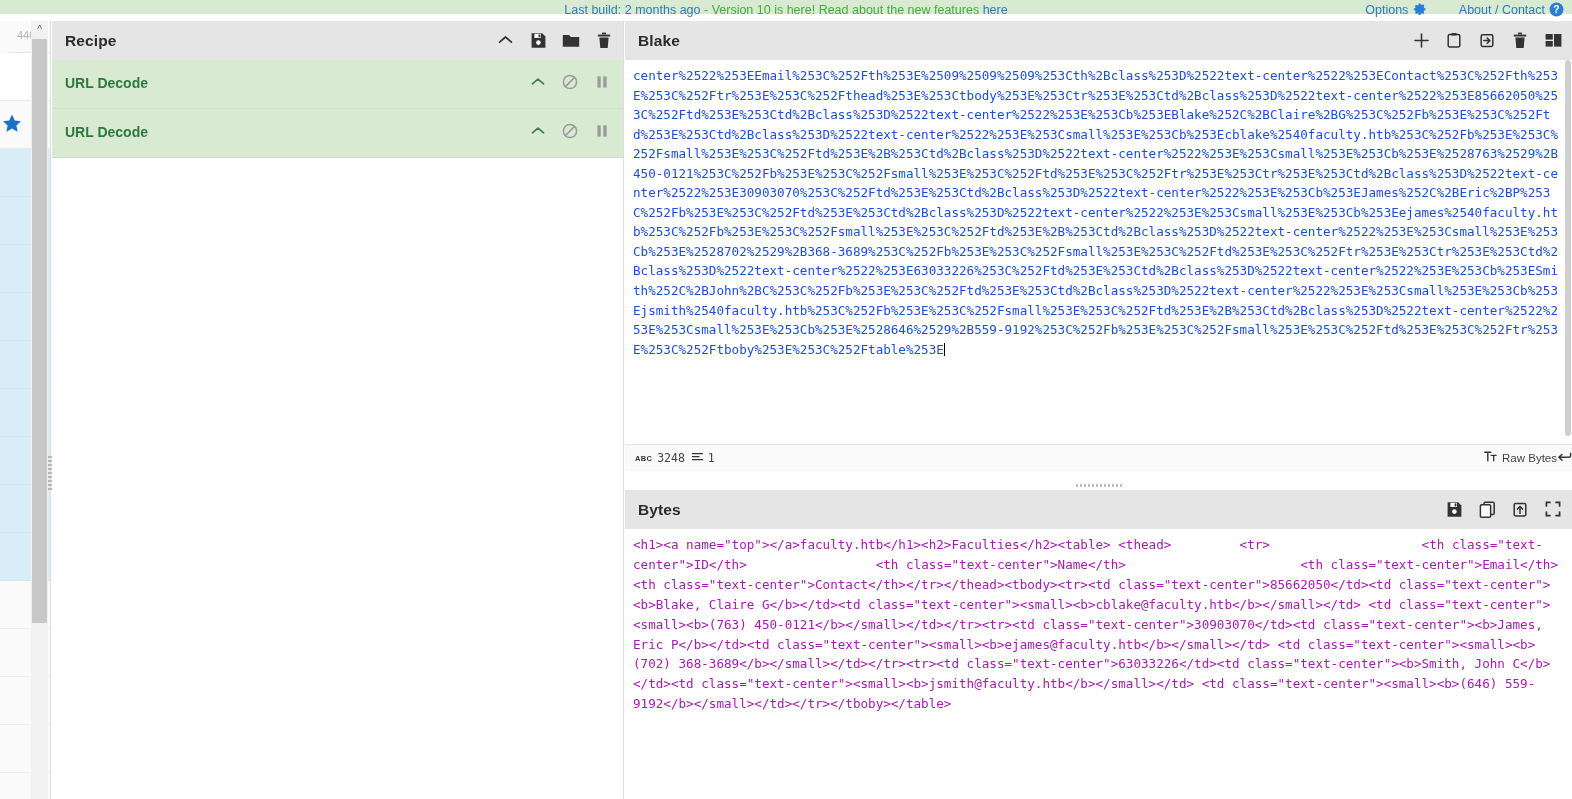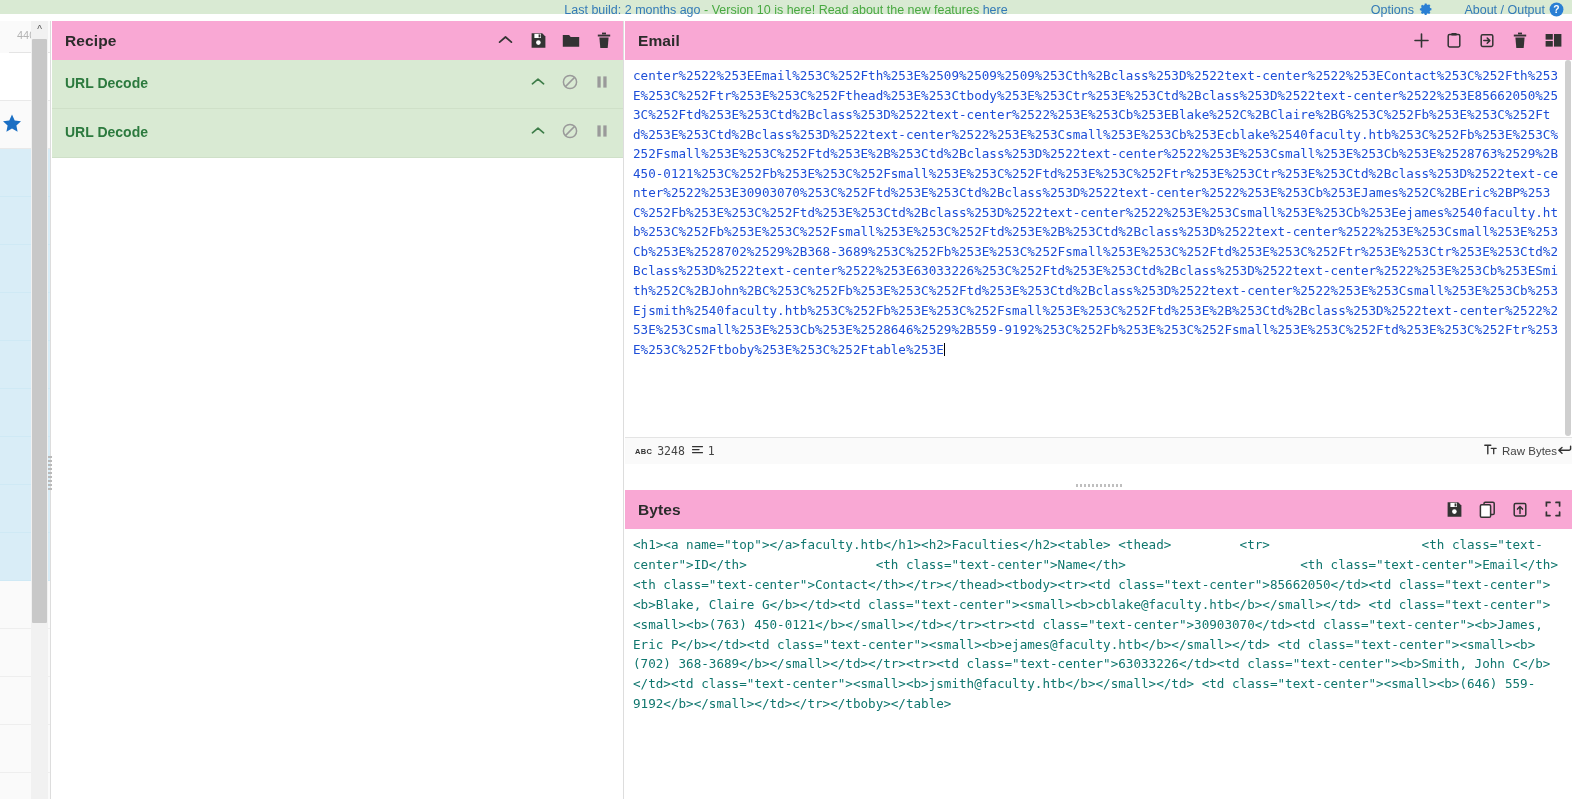--- a/index.html
+++ b/index.html
@@ -96,21 +96,21 @@
     background-image: repeating-linear-gradient(to bottom, #b9b9b9 0 2px, transparent 2px 4px);
   }
 
   
   #recipe {
     position: absolute; left: 52px; top: 0; width: 572px; height: 778px;
     background: #fff; border-right: 1px solid #ddd;
   }
   .panel-title {
     height: 50px; border-bottom: 6px solid #0f172a;
-    background: #f9a8d4; position: relative;
+    background: #e5e5e5; position: relative;
   }
   .panel-title .ttl {
     position: absolute; left: 13px; top: 11px;
     font-size: 15.5px; font-weight: bold; color: #2b2b2b;
     letter-spacing: .1px;
   }
   .panel-title .ctrls {
     position: absolute; right: 9px; top: 8px;
     display: flex; align-items: center; gap: 13px;
   }
@@ -156,21 +156,21 @@
     vertical-align:-2px;
   }
   
   #input-vscroll {
     position: absolute; right: 0; top: 39px; width: 8px; bottom: 27px;
     background: transparent;
   }
   #input-vscroll .t { position:absolute; right:1px; top:0; width:6px; height:376px; background:#cfcfcf; border-radius:3px;}
 
   #input-status {
-    position: absolute; left: 0; right: 0; bottom: 16px; height: 27px;
+    position: absolute; left: 0; right: 0; bottom: 9px; height: 27px;
     background: #fafafa; border-top: 1px solid #e4e4e4;
     font-size: 11.5px; color: #444;
   }
   #input-status .left { position: absolute; left: 10px; top: 6px; display: flex; align-items: center; gap: 7px; }
   #input-status .right { position: absolute; right: 0px; top: 6px; display: flex; align-items: center; }
   #input-status .grp { display: flex; align-items: center; gap: 5px; }
   #input-status .val { font-family: "DejaVu Sans Mono","Liberation Mono",monospace; font-size: 11.5px; }
   .abc-ico { font-size: 7.5px; font-weight: bold; letter-spacing:.3px; color:#333; }
 
   
@@ -186,37 +186,37 @@
 
   #output-panel { position: absolute; left: 0; top: 469px; right: 0; bottom: 0; }
   #output-body {
     position: absolute; left: 0; top: 39px; right: 0; bottom: 0;
     overflow: hidden; background: #fff;
   }
   #output-text {
     padding: 6px 8px 0 8px;
     font-family: "DejaVu Sans Mono", "Liberation Mono", monospace;
     font-size: 12.6px; line-height: 19.9px;
-    color: #0f766e;
+    color: #a21caf;
     white-space: pre-wrap; word-break: break-word; overflow-wrap: anywhere;
   }
 </style>
 </head>
 <body>
 
 <div id="banner">
   <div class="bmid">
     <a href="#">Last build: 2 months ago</a><span> - </span><span>Version 10 is here! Read about the new features </span><a href="#">here</a>
   </div>
   <div class="bright">
     <span class="grp"><span>Options</span><span class="icon"><svg class="gear" viewBox="0 0 16 16">
             <path fill="#2a7fd4" d="M8 5.2a2.8 2.8 0 100 5.6 2.8 2.8 0 000-5.6zm0 4.1a1.3 1.3 0 110-2.6 1.3 1.3 0 010 2.6z"></path>
             <path fill="#2a7fd4" d="M14.3 6.6l-1.4-.3a5 5 0 00-.5-1.2l.8-1.2-1.4-1.4-1.2.8a5 5 0 00-1.2-.5L9.1 1.7H7.2l-.3 1.4a5 5 0 00-1.2.5l-1.2-.8L3.1 4.2l.8 1.2a5 5 0 00-.5 1.2l-1.4.3v1.9l1.4.3c.1.4.3.8.5 1.2l-.8 1.2 1.4 1.4 1.2-.8c.4.2.8.4 1.2.5l.3 1.4h1.9l.3-1.4c.4-.1.8-.3 1.2-.5l1.2.8 1.4-1.4-.8-1.2c.2-.4.4-.8.5-1.2l1.4-.3V6.6z"></path>
           </svg></span></span>
-    <span class="grp"><span>About / Output</span><span class="icon"><svg class="qmark" viewBox="0 0 16 16">
+    <span class="grp"><span>About / Contact</span><span class="icon"><svg class="qmark" viewBox="0 0 16 16">
             <circle cx="8" cy="8" r="7.4" fill="#2a7fd4"></circle>
             <text x="8" y="12" text-anchor="middle" font-size="11" font-family="Liberation Sans, sans-serif" font-weight="bold" fill="#ffffff">?</text>
           </svg></span></span>
   </div>
 </div>
 
 <div id="app">
 
   <div id="ops">
     <div id="ops-search-row">
@@ -331,21 +331,21 @@
             </span>
           </span>
         </div>
       </div>
   </div>
 
   <div id="right">
 
     <div id="input-panel">
       <div class="panel-title">
-        <span class="ttl">Email</span>
+        <span class="ttl">Blake</span>
         <span class="ctrls">
           <span class="ctrl-ico">
             <svg width="17" height="17" viewBox="0 0 17 17">
                 <path d="M8.5 2v13M2 8.5h13" stroke="#333" stroke-width="1.6" stroke-linecap="round"></path>
               </svg>
           </span>
           <span class="ctrl-ico">
             <svg width="16" height="17" viewBox="0 0 16 17">
                 <rect x="2.2" y="2.6" width="11.6" height="12.4" rx="1.4" fill="none" stroke="#333" stroke-width="1.5"></rect>
                 <rect x="5.3" y="1" width="5.4" height="2.6" rx="0.7" fill="#333"></rect>

